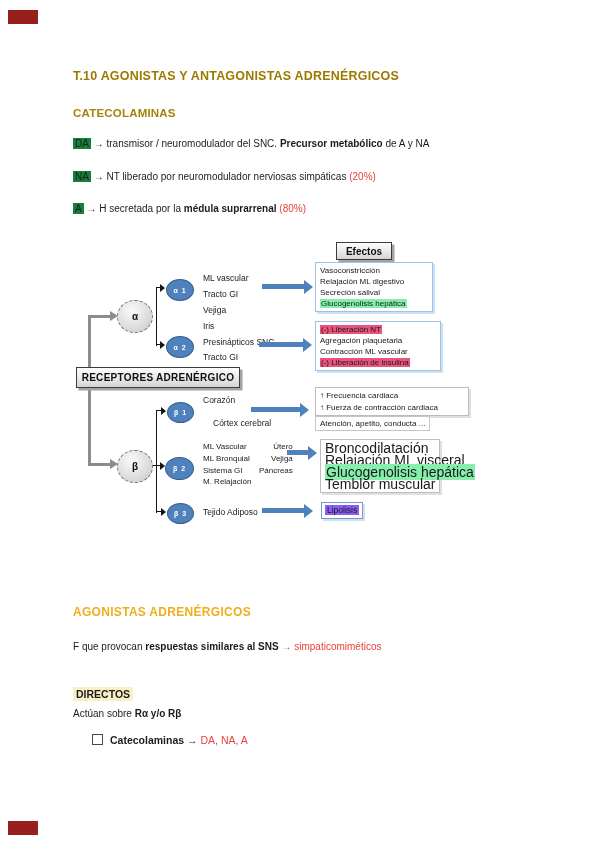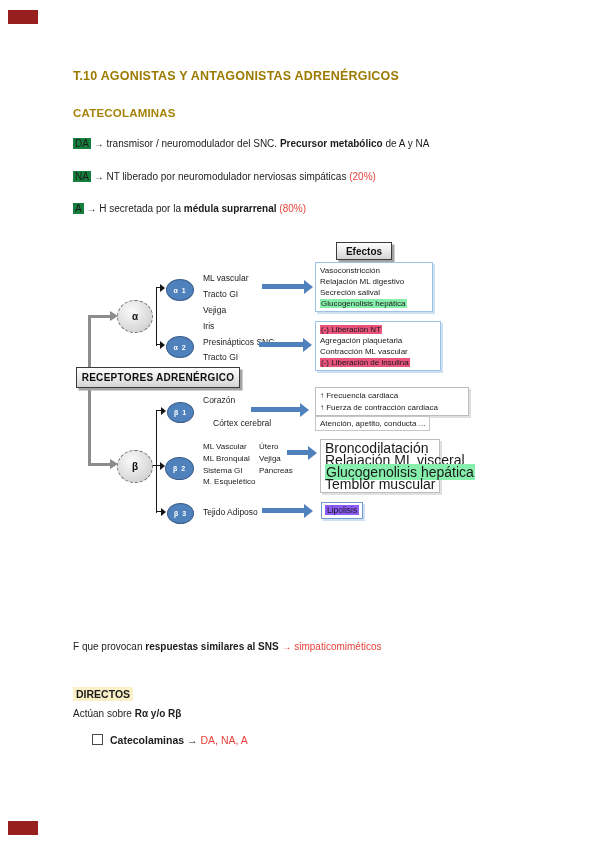--- a/index.html
+++ b/index.html
@@ -128,23 +128,23 @@
   <div class="tgt" style="left:203px;top:335px;line-height:15px;">
     <div>Presinápticos SNC</div>
     <div>Tracto GI</div>
   </div>
   <div class="tgt" style="left:203px;top:395px;">Corazón</div>
   <div class="tgt" style="left:213px;top:418px;">Córtex cerebral</div>
   <div class="tgt" style="left:203px;top:441px;line-height:11.8px;font-size:8px;">
     <div>ML Vascular</div>
     <div>ML Bronquial</div>
     <div>Sistema GI</div>
-    <div>M. Esquelético</div>
-  </div>
-  <div class="tgt" style="left:259px;top:441px;line-height:11.8px;font-size:8px;">
+    <div>M. Relajación</div>
+  </div>
+  <div class="tgt" style="left:259px;top:441px;line-height:11.8px;font-size:8px;text-align:right;">
     <div>Útero</div>
     <div>Vejiga</div>
     <div>Páncreas</div>
   </div>
   <div class="tgt" style="left:203px;top:507px;">Tejido Adiposo</div>
 
   <div class="barrow" style="left:262px;top:284px;width:42px;"></div>
   <div class="barrow" style="left:259px;top:342px;width:44px;"></div>
   <div class="barrow" style="left:251px;top:407px;width:49px;"></div>
   <div class="barrow" style="left:287px;top:450px;width:21px;"></div>
@@ -170,20 +170,21 @@
   <div class="ebox b-g" style="left:320px;top:439px;width:110px;font-size:14px;line-height:12px;">
     <div>Broncodilatación</div>
     <div>Relajación ML visceral</div>
     <div><span class="hl-y">Glucogenolisis hepática</span></div>
     <div>Temblor muscular</div>
   </div>
   <div class="ebox" style="left:321px;top:502px;border:1px solid #6f9bd1;box-shadow:2px 2px 0 #cfe0f2;padding:2px 3px;font-size:8.5px;">
     <span class="hl-b">Lipolisis</span>
   </div>
 
+  <div class="abs h-agon">AGONISTAS ADRENÉRGICOS</div>
 
   <div class="abs body-line" style="left:73px;top:641px;">
     <span>F que provocan </span><span class="bb">respuestas similares al SNS</span><span class="red"> → simpaticomiméticos</span>
   </div>
 
   <div class="abs" style="left:73px;top:684px;">
     <span class="hl-cream">DIRECTOS</span>
   </div>
 
   <div class="abs body-line" style="left:73px;top:708px;">

